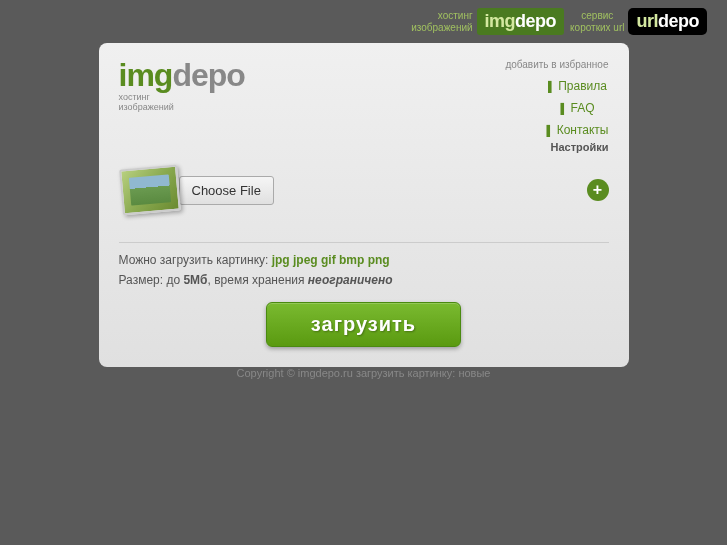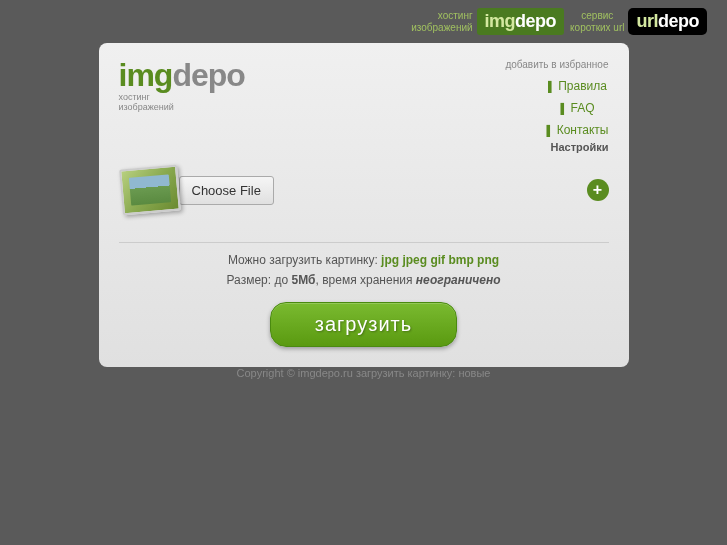--- a/index.html
+++ b/index.html
@@ -232,21 +232,21 @@
     .notice-text {
       text-align: center;
       font-size: 11px;
       color: #777;
       margin-bottom: 2px;
       line-height: 1.4;
     }
 
     
     .upload-info {
-      text-align: center;
+      text-align: left;
       font-size: 12px;
       color: #555;
       margin-bottom: 12px;
       line-height: 1.6;
     }
 
     .format-list {
       color: #5a8c20;
       font-weight: bold;
     }
@@ -262,24 +262,24 @@
 
     
     .upload-btn-container {
       display: flex;
       justify-content: center;
     }
 
     .upload-btn {
       background: linear-gradient(to bottom, #7aba30, #5a9a10);
       border: 1px solid #4a8a10;
-      border-radius: 16px;
+      border-radius: 6px;
       color: white;
       font-size: 20px;
-      font-weight: normal;
+      font-weight: bold;
       padding: 10px 44px;
       cursor: pointer;
       text-shadow: 1px 1px 2px rgba(0,0,0,0.3);
       letter-spacing: 1px;
       box-shadow: 0 2px 4px rgba(0,0,0,0.3), inset 0 1px 0 rgba(255,255,255,0.2);
     }
 
     
     .footer {
       text-align: center;

